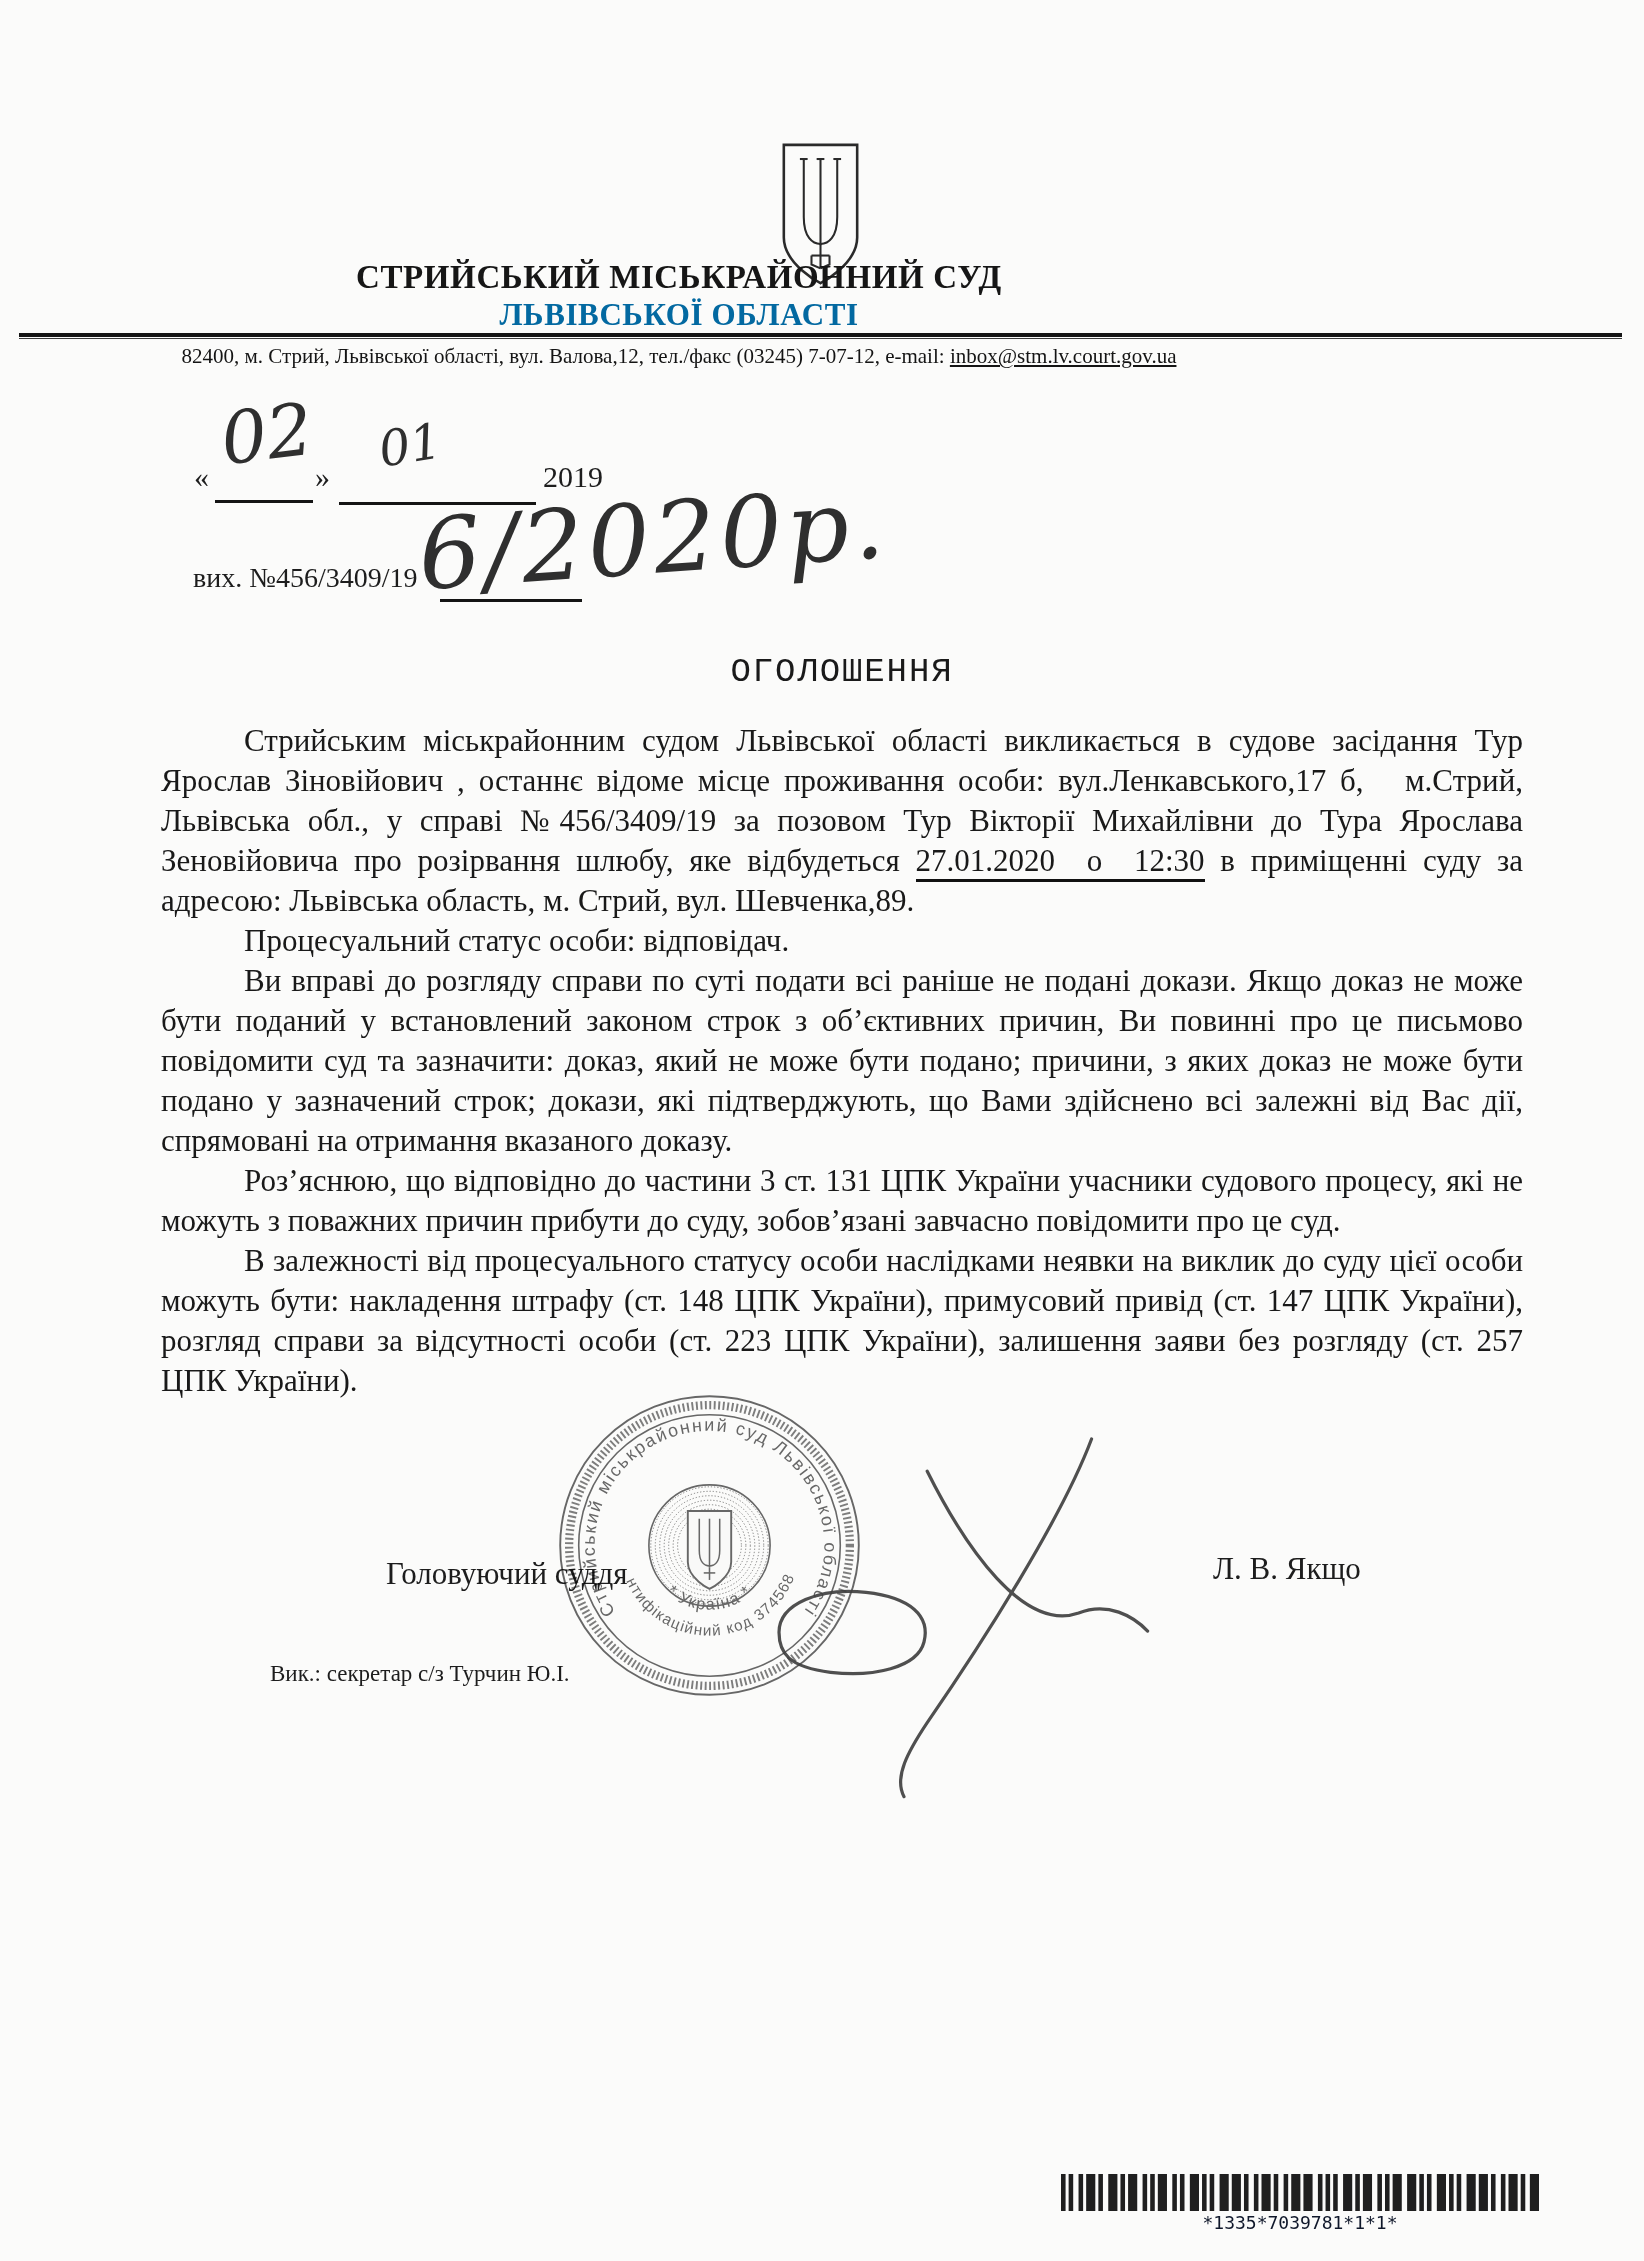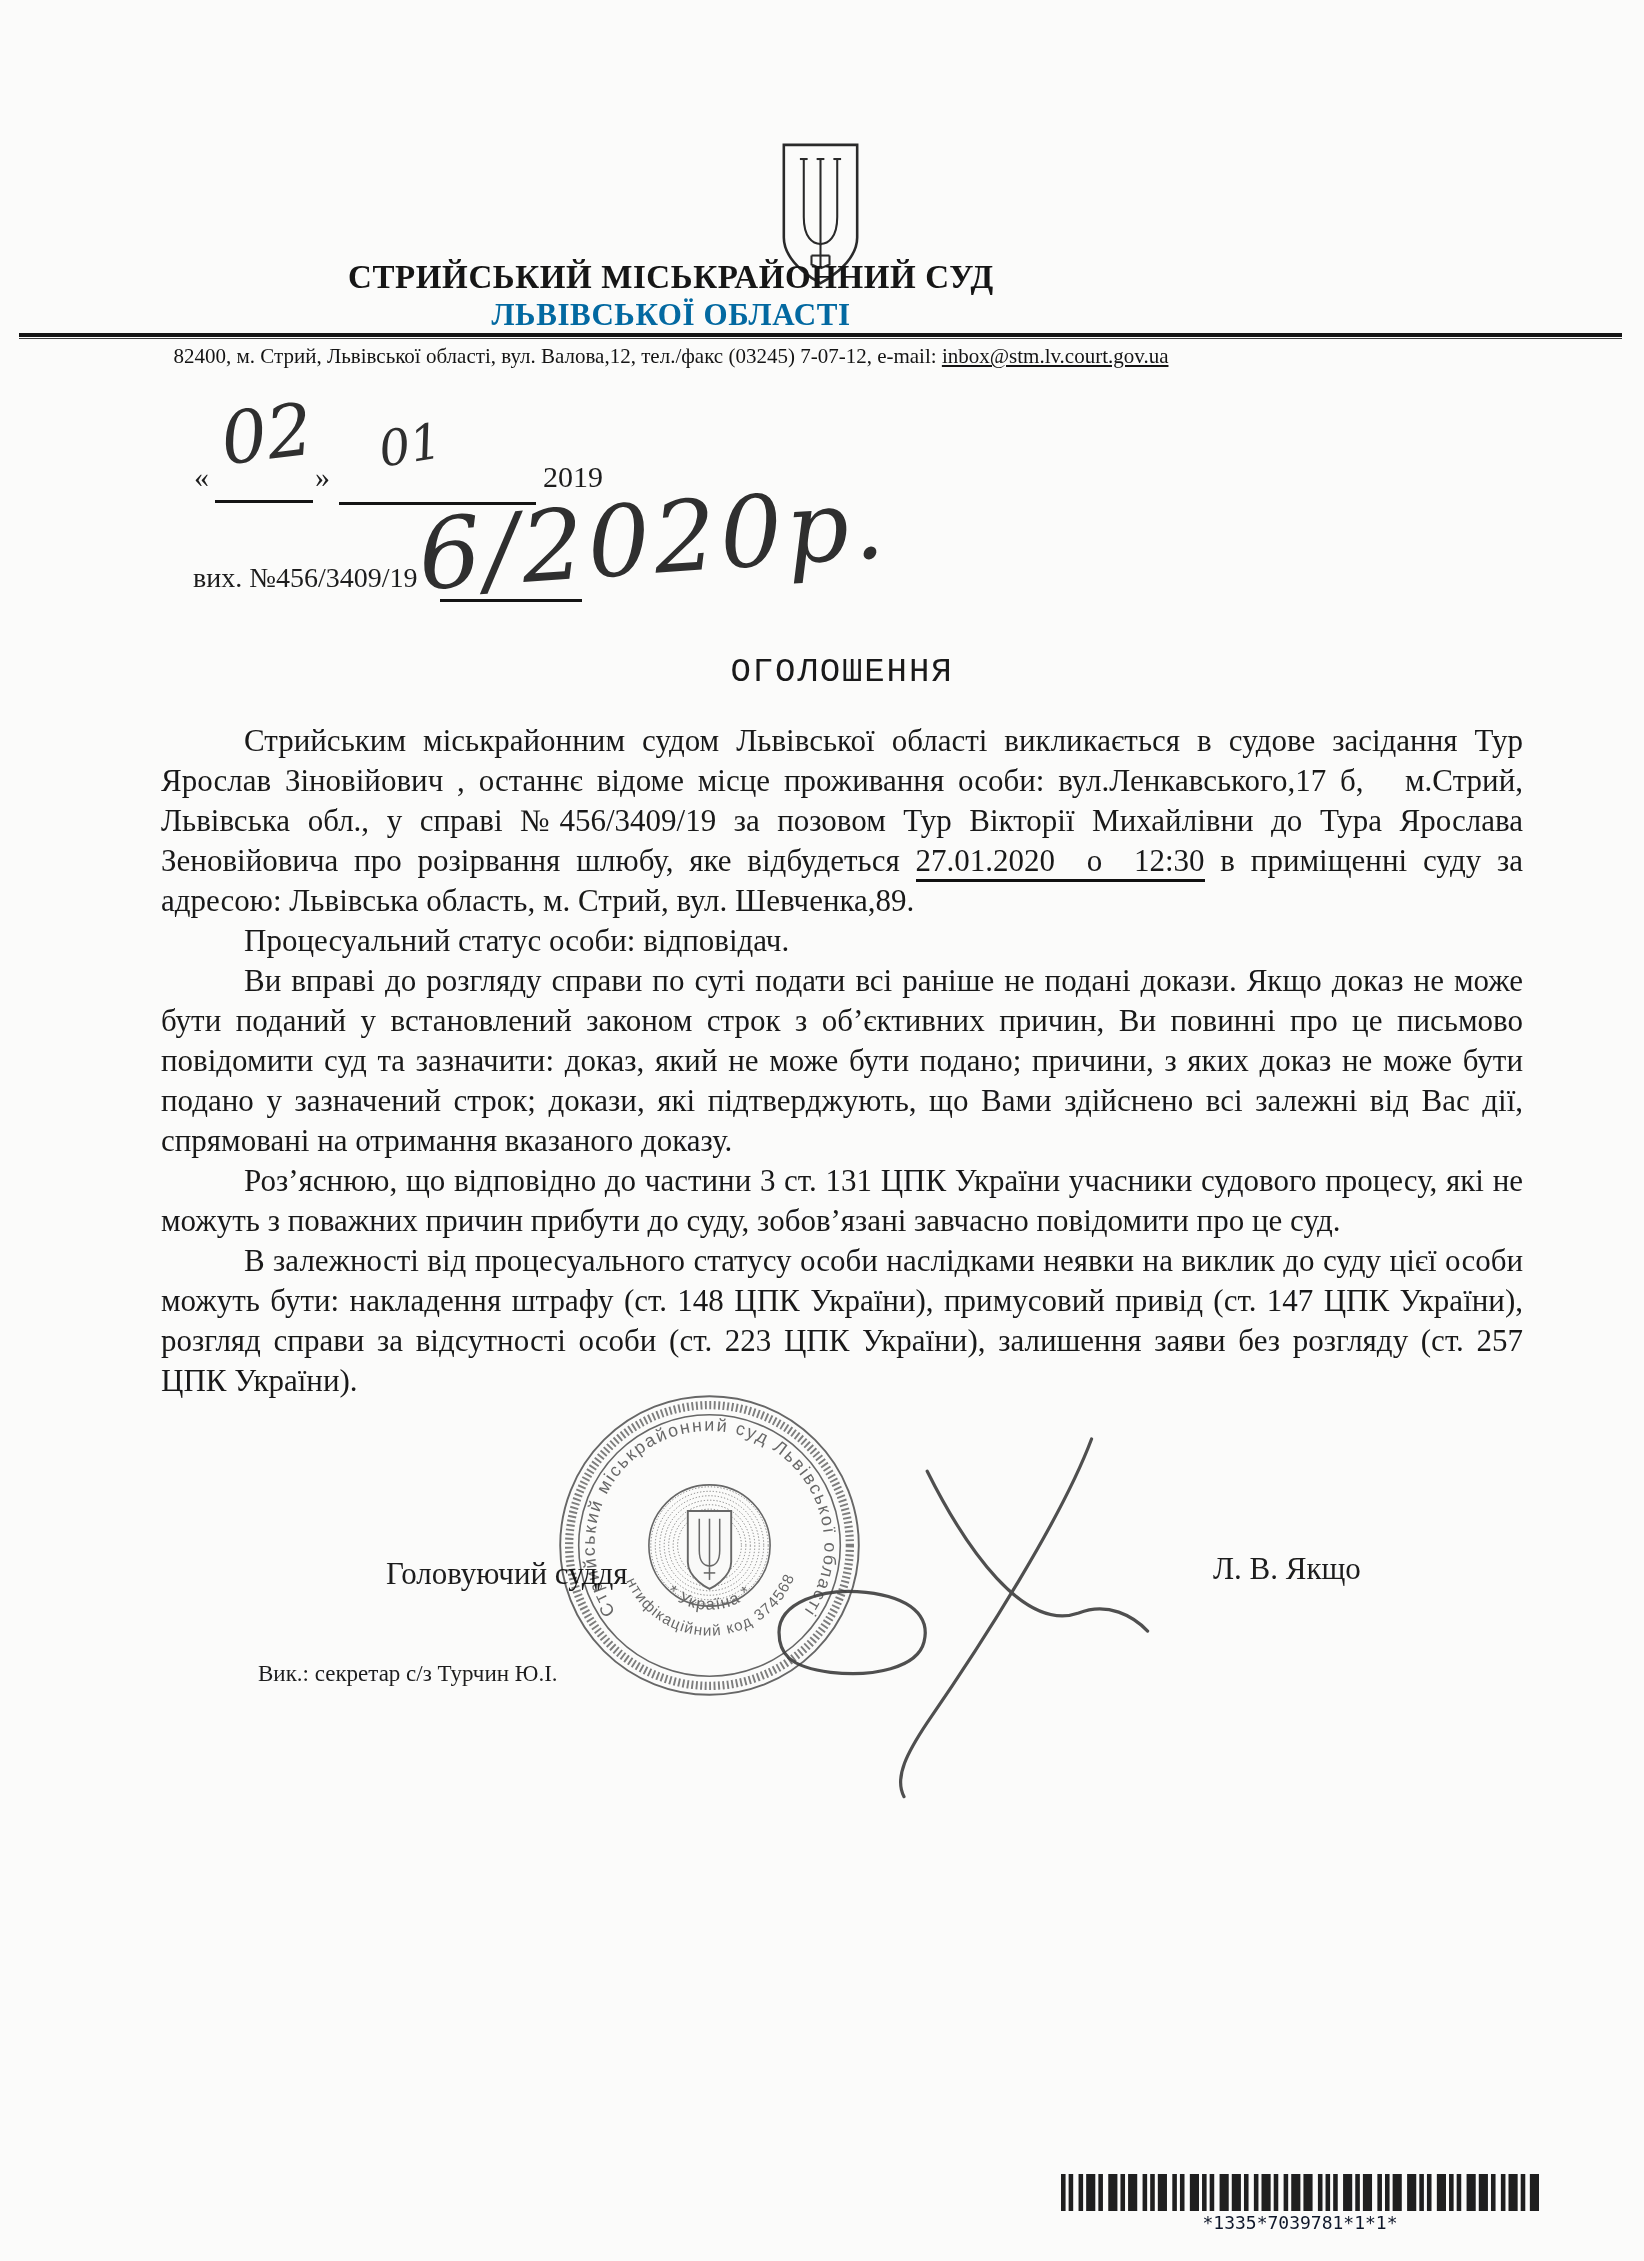--- a/index.html
+++ b/index.html
@@ -6,21 +6,21 @@
   .page{
     position:relative;
     width:1644px;height:2261px;
     margin:0 auto;
     background:#fbfbfa;
     font-family:"Liberation Serif","DejaVu Serif",serif;
     color:#1d1d1d;
     overflow:hidden;
   }
   .abs{position:absolute;}
-  .center{left:0;width:1342px;text-align:center;}
+  .center{left:8px;width:1342px;text-align:center;}
 
   
   .court-line1{top:259px;font-size:33px;font-weight:600;letter-spacing:0.6px;color:#161616;}
   .court-line2{top:297px;font-size:31px;font-weight:600;letter-spacing:0.6px;color:#0369a1;}
   .rule{top:333px;left:19.3px;width:1603px;height:3.9px;background:#151515;}
   .rule2{top:338px;left:19.3px;width:1603px;height:1.3px;background:#3a3a3a;}
   .address-line{top:344px;font-size:21px;color:#141414;}
   .address-line .email{text-decoration:underline;}
 
   
@@ -40,21 +40,21 @@
 
   
   .doc-title{left:161px;width:1362px;top:653px;text-align:center;font-size:34px;letter-spacing:1.9px;color:#1a1a1a;font-family:Liberation Mono, monospace;}
   .body-text{left:161px;top:721px;width:1362px;font-size:31px;line-height:40px;text-align:justify;color:#191919;}
   .body-text p{margin:0;text-indent:83px;}
   .dt{font-weight:400;border-bottom:3.2px solid #111;padding-bottom:1.3px;white-space:nowrap;}
 
   
   .judge-label{left:386px;top:1556px;font-size:31px;}
   .judge-name{left:1213px;top:1551px;font-size:31px;}
-  .executor{left:258px;top:1661px;font-size:23px;}
+  .executor{left:270px;top:1661px;font-size:23px;}
 
   
   .seal{left:550px;top:1386px;opacity:.85;mix-blend-mode:multiply;}
   .sign{left:721px;top:1426px;opacity:.9;}
 
   
   .barcode{left:1061px;top:2174px;}
   .barcode-caption{left:1061px;top:2212px;width:478px;text-align:center;
     font-family:"DejaVu Sans Mono",monospace;font-size:18px;color:#0f172a;}
 </style>

